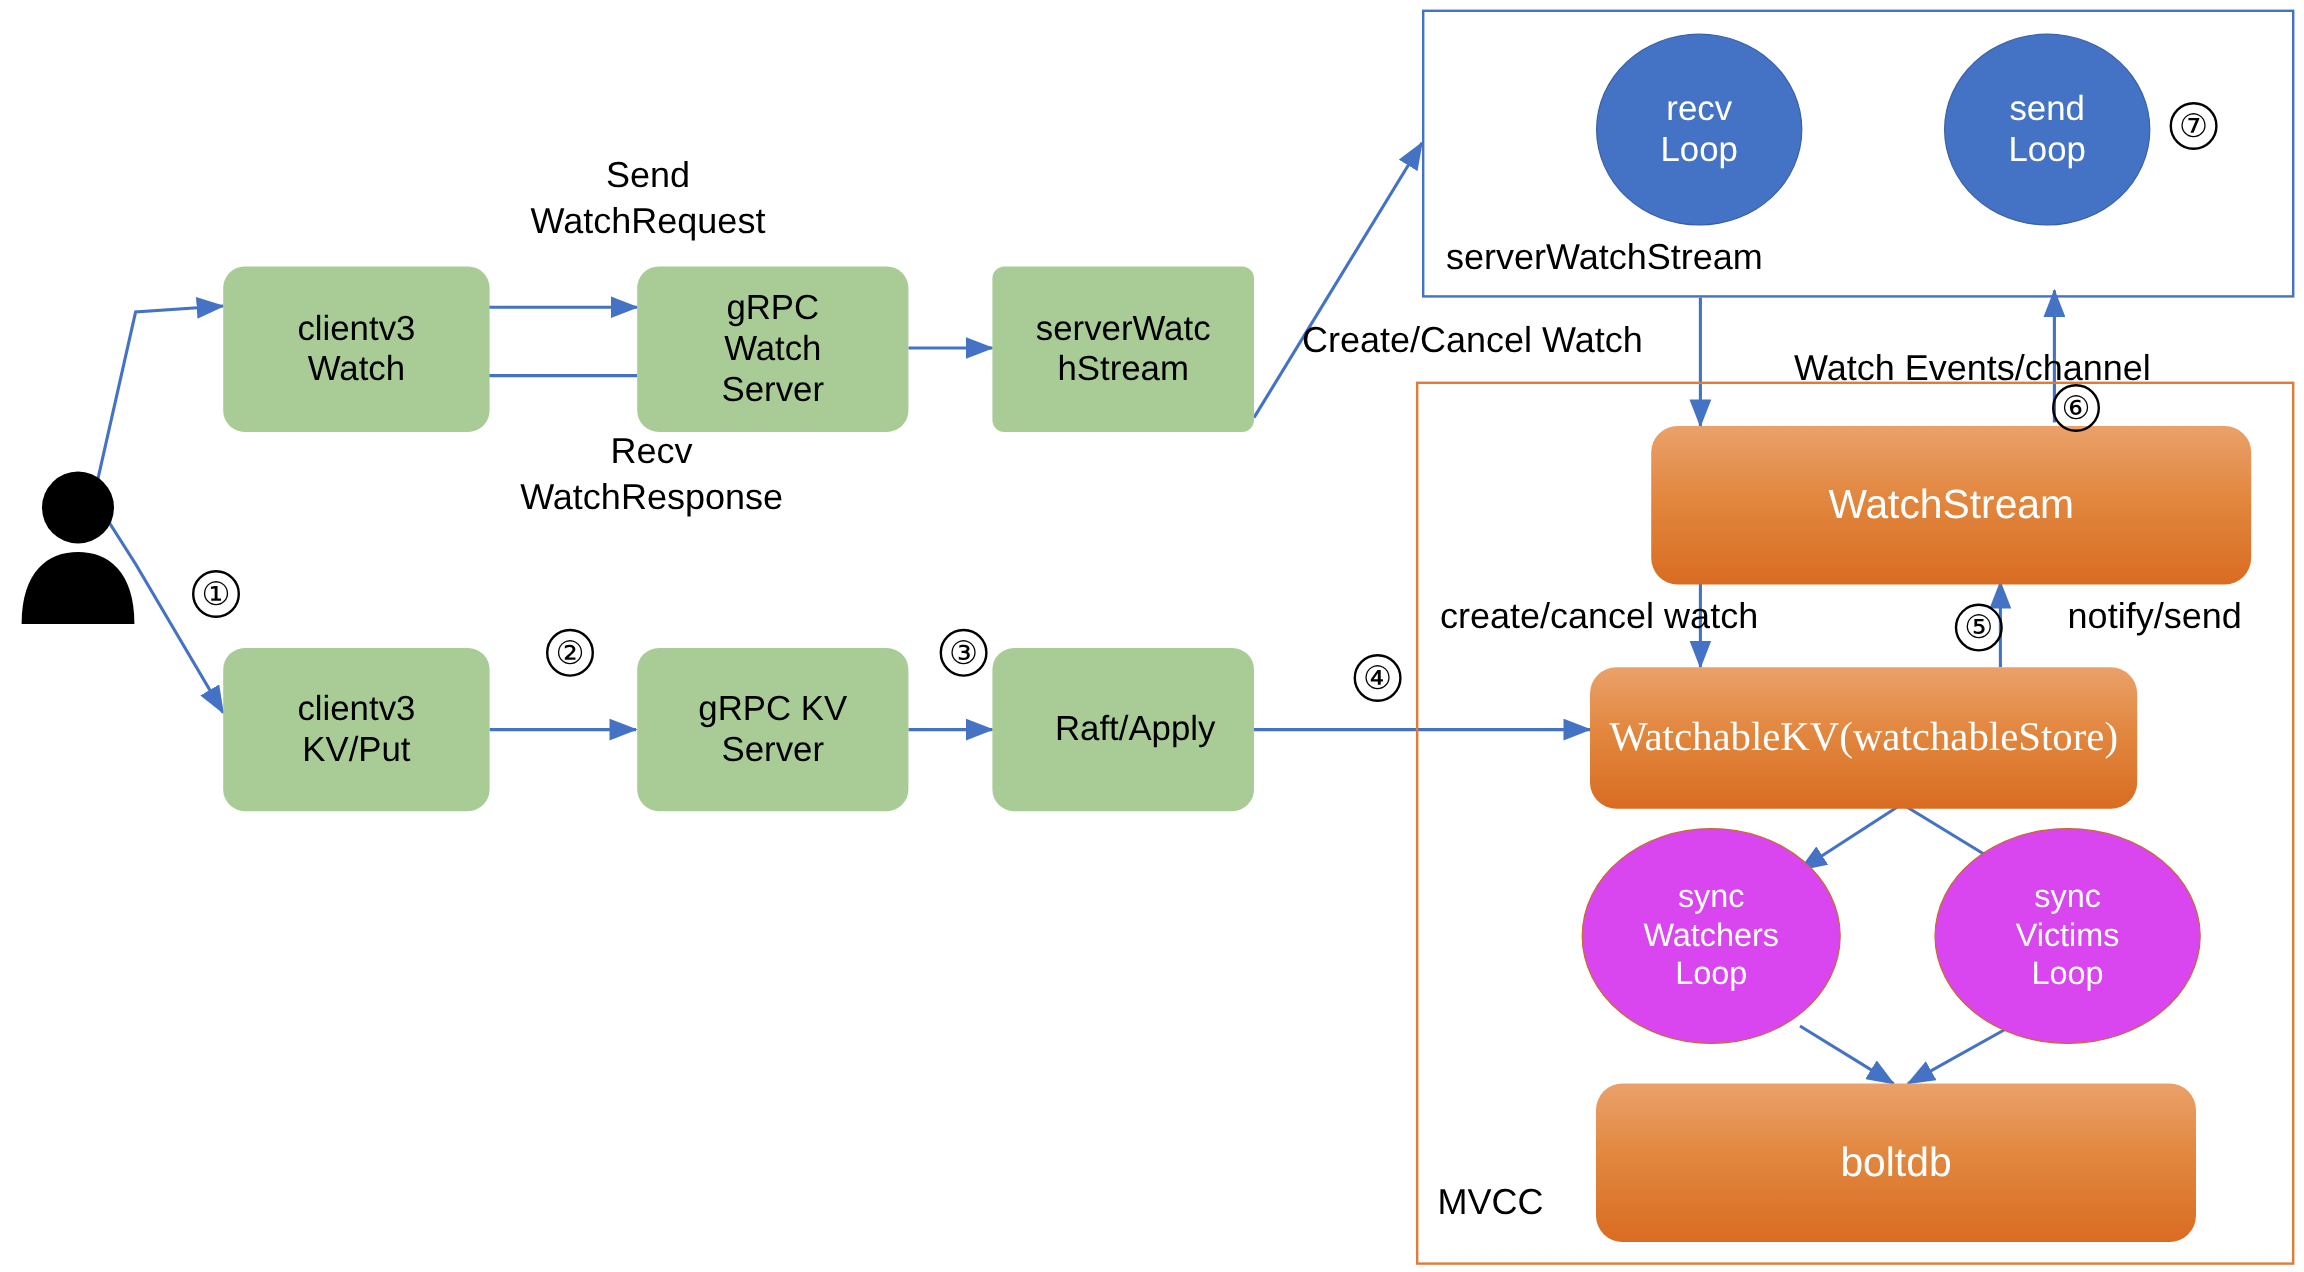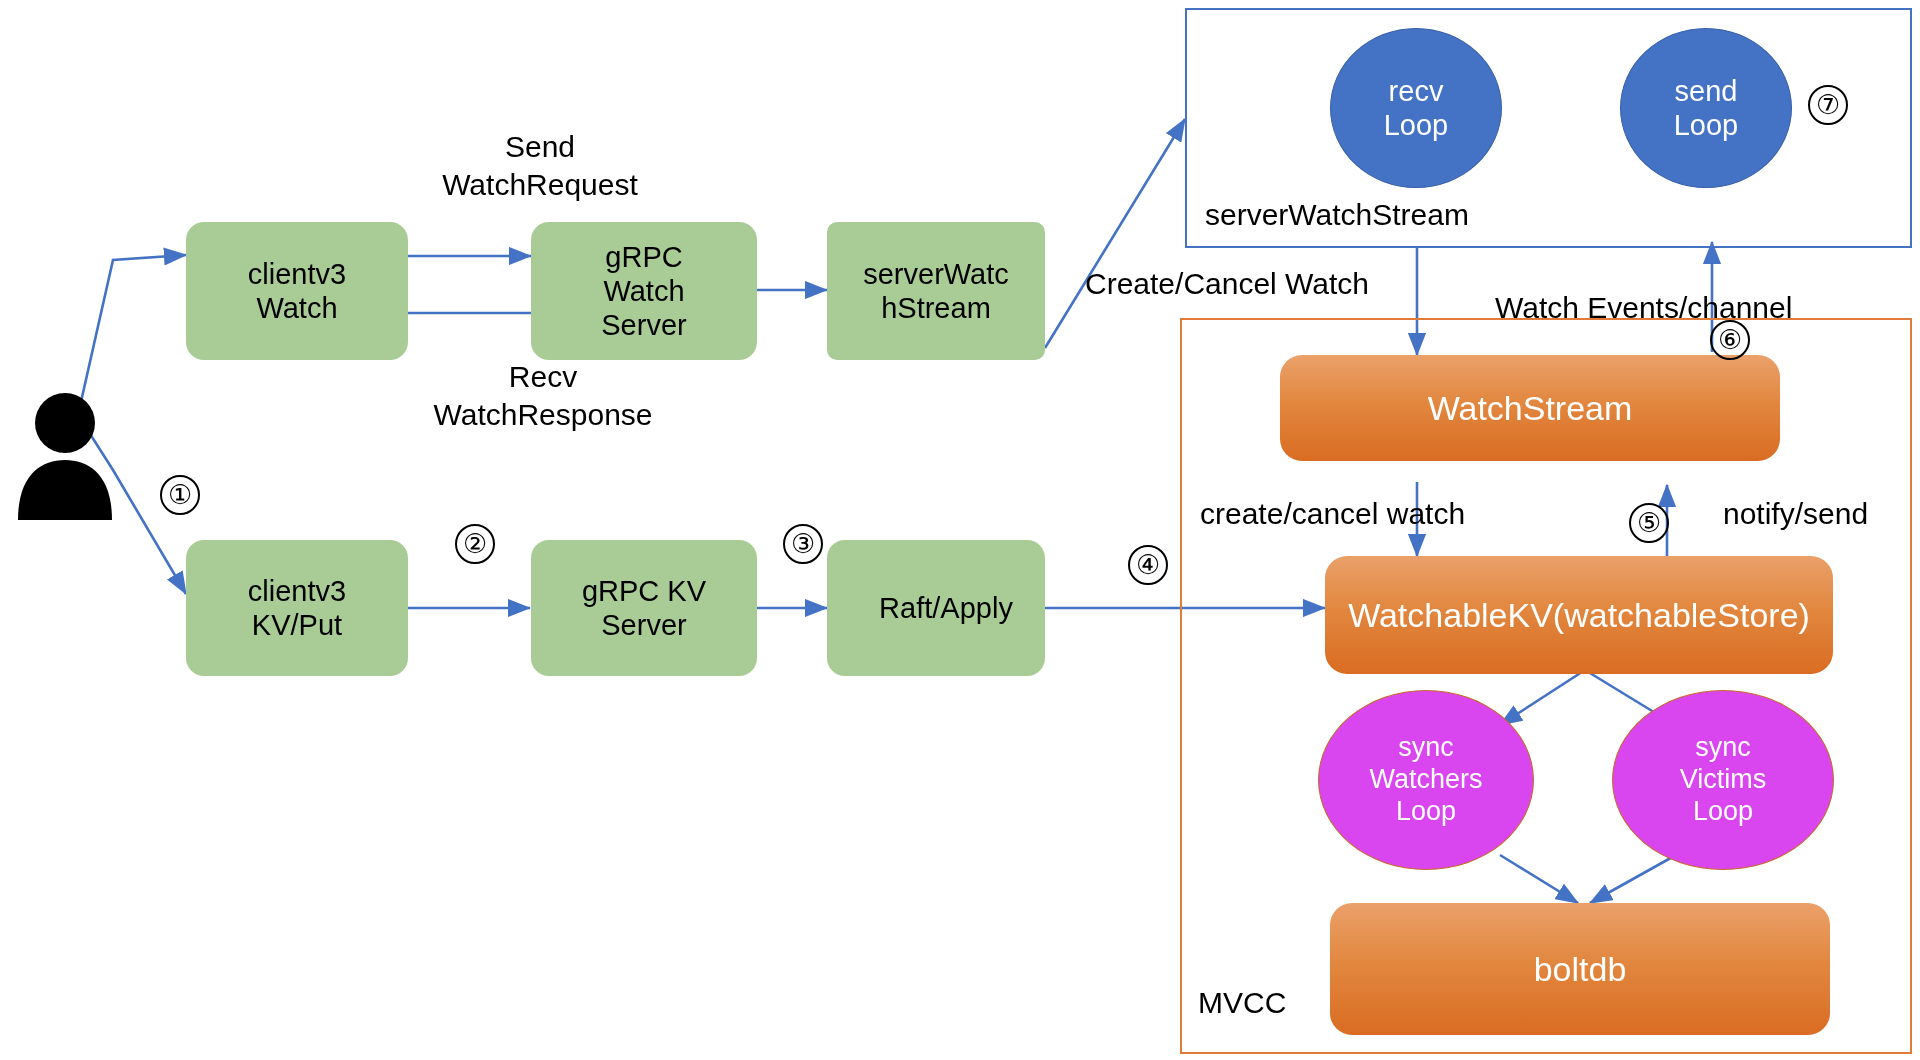--- a/index.html
+++ b/index.html
@@ -188,23 +188,23 @@
 hStream</div>
 
   <div class="node green-box multi-line" style="left:186px; top:540px; width:222px; height:136px;">clientv3
 KV/Put</div>
 
   <div class="node green-box multi-line" style="left:531px; top:540px; width:226px; height:136px;">gRPC KV
 Server</div>
 
   <div class="node green-box" style="left:827px; top:540px; width:218px; height:136px;padding-left:20px;">Raft/Apply</div>
 
-  <div class="node orange-box" style="left:1280px; top:355px; width:500px; height:106px;">WatchStream</div>
-
-  <div class="node orange-box" style="left:1325px; top:556px; width:508px; height:118px;">WatchableKV(watchableStore)</div>
+  <div class="node orange-box" style="left:1376px; top:355px; width:500px; height:132px;">WatchStream</div>
+
+  <div class="node orange-box" style="left:1325px; top:556px; width:456px; height:118px;font-family:Liberation Serif, serif;">WatchableKV(watchableStore)</div>
 
   <div class="node orange-ellipse multi-line" style="left:1318px; top:690px; width:216px; height:180px;">sync
 Watchers
 Loop</div>
 
   <div class="node orange-ellipse multi-line" style="left:1612px; top:690px; width:222px; height:180px;">sync
 Victims
 Loop</div>
 
   <div class="node orange-box" style="left:1330px; top:903px; width:500px; height:132px;">boltdb</div>

